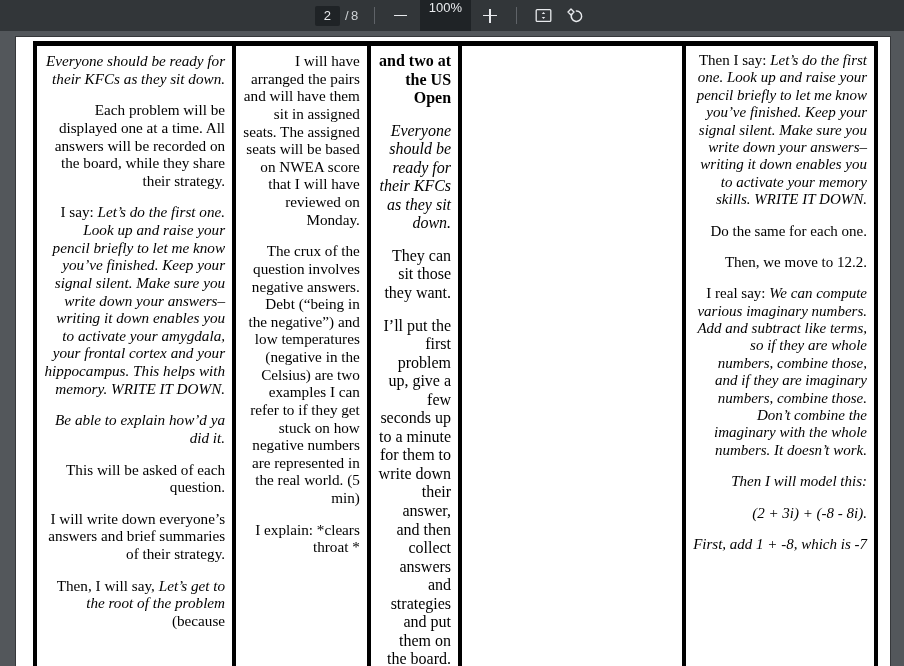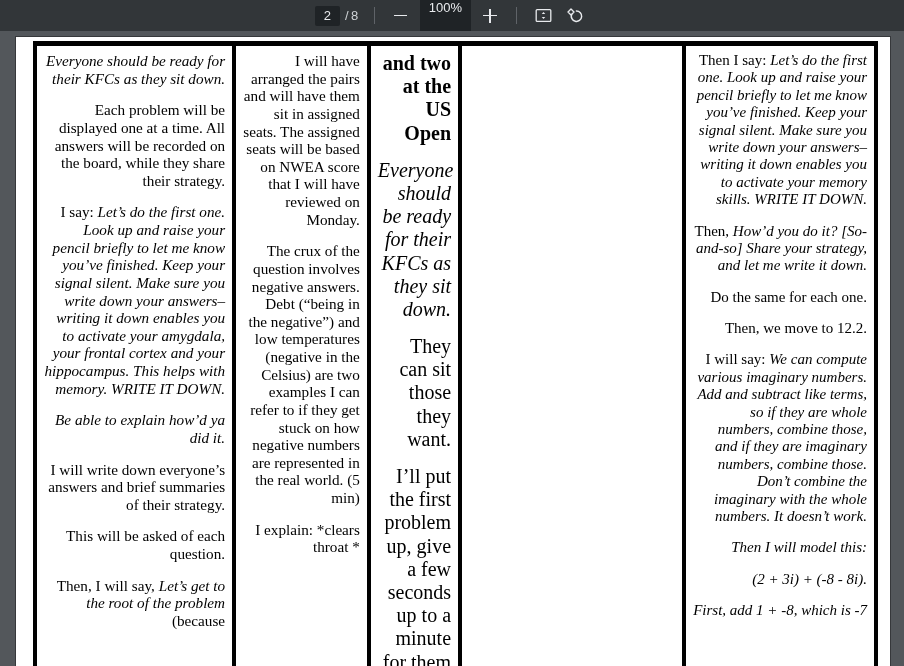--- a/index.html
+++ b/index.html
@@ -142,21 +142,21 @@
 
   .c1 { width: 205px; }
   .c2 { width: 140px; }
   .c3 { width: 96px; }
   .c4 { width: 230px; }
   .c5 { width: 198px; }
 
   .c1 p, .c2 p, .c3 p, .c5 p { margin: 0 0 14px 0; }
   .c1 p { font-size: 15.2px; line-height: 1.16; }
   .c2 p { font-size: 15.2px; line-height: 1.16; }
-  .c3 p { font-size: 20px; line-height: 1.16; }
+  .c3 p { font-size: 16px; line-height: 1.16; }
   .c5 p { font-size: 15px; line-height: 1.16; }
 
   .it { font-style: italic; }
   .bd { font-weight: bold; }
   em { font-style: italic; }
 </style>
 </head>
 <body>
 
 <div id="toolbar">
@@ -199,41 +199,40 @@
 </div>
 
 <div id="viewport">
   <div id="page">
     <div id="table">
       <div class="col c1">
           <p class="it">Everyone should be ready for their KFCs as they sit down.</p>
           <p>Each problem will be displayed one at a time. All answers will be recorded on the board, while they share their strategy.</p>
           <p><span>I say: </span><em>Let’s do the first one. Look up and raise your pencil briefly to let me know you’ve finished. Keep your signal silent. Make sure you write down your answers–writing it down enables you to activate your amygdala, your frontal cortex and your hippocampus. This helps with memory. WRITE IT DOWN.</em></p>
           <p class="it">Be able to explain how’d ya did it.</p>
+          <p>This will be asked of each question.</p>
           <p>I will write down everyone’s answers and brief summaries of their strategy.</p>
-          <p>This will be asked of each question.</p>
           <p><span>Then, I will say, </span><em>Let’s get to the root of the problem</em><span> (because</span></p>
         </div>
       <div class="col c2">
           <p>I will have arranged the pairs and will have them sit in assigned seats. The assigned seats will be based on NWEA score that I will have reviewed on Monday.</p>
           <p>The crux of the question involves negative answers. Debt (“being in the negative”) and low temperatures (negative in the Celsius) are two examples I can refer to if they get stuck on how negative numbers are represented in the real world. (5 min)</p>
           <p>I explain: *clears throat *</p>
         </div>
       <div class="col c3">
           <p class="bd">and two at the US Open</p>
           <p class="it">Everyone should be ready for their KFCs as they sit down.</p>
           <p>They can sit those they want.</p>
           <p>I’ll put the first problem up, give a few seconds up to a minute for them to write down their answer, and then collect answers and strategies and put them on the board. Do this for each question.</p>
         </div>
       <div class="col c4"></div>
       <div class="col c5">
           <p><span>Then I say: </span><em>Let’s do the first one. Look up and raise your pencil briefly to let me know you’ve finished. Keep your signal silent. Make sure you write down your answers–writing it down enables you to activate your memory skills. WRITE IT DOWN.</em></p>
-          <p><span>Then, </span><em>How’d you do it? [So-and-so] Share your strategy, and let me write it down.</em></p>
           <p>Do the same for each one.</p>
           <p>Then, we move to 12.2.</p>
-          <p><span>I will say: </span><em>We can compute various imaginary numbers. Add and subtract like terms, so if they are whole numbers, combine those, and if they are imaginary numbers, combine those. Don’t combine the imaginary with the whole numbers. It doesn’t work.</em></p>
+          <p><span>I real say: </span><em>We can compute various imaginary numbers. Add and subtract like terms, so if they are whole numbers, combine those, and if they are imaginary numbers, combine those. Don’t combine the imaginary with the whole numbers. It doesn’t work.</em></p>
           <p class="it">Then I will model this:</p>
           <p class="it">(2 + 3i) + (-8 - 8i).</p>
           <p class="it">First, add 1 + -8, which is -7</p>
         </div>
     </div>
   </div>
 </div>
 
 </body></html>

